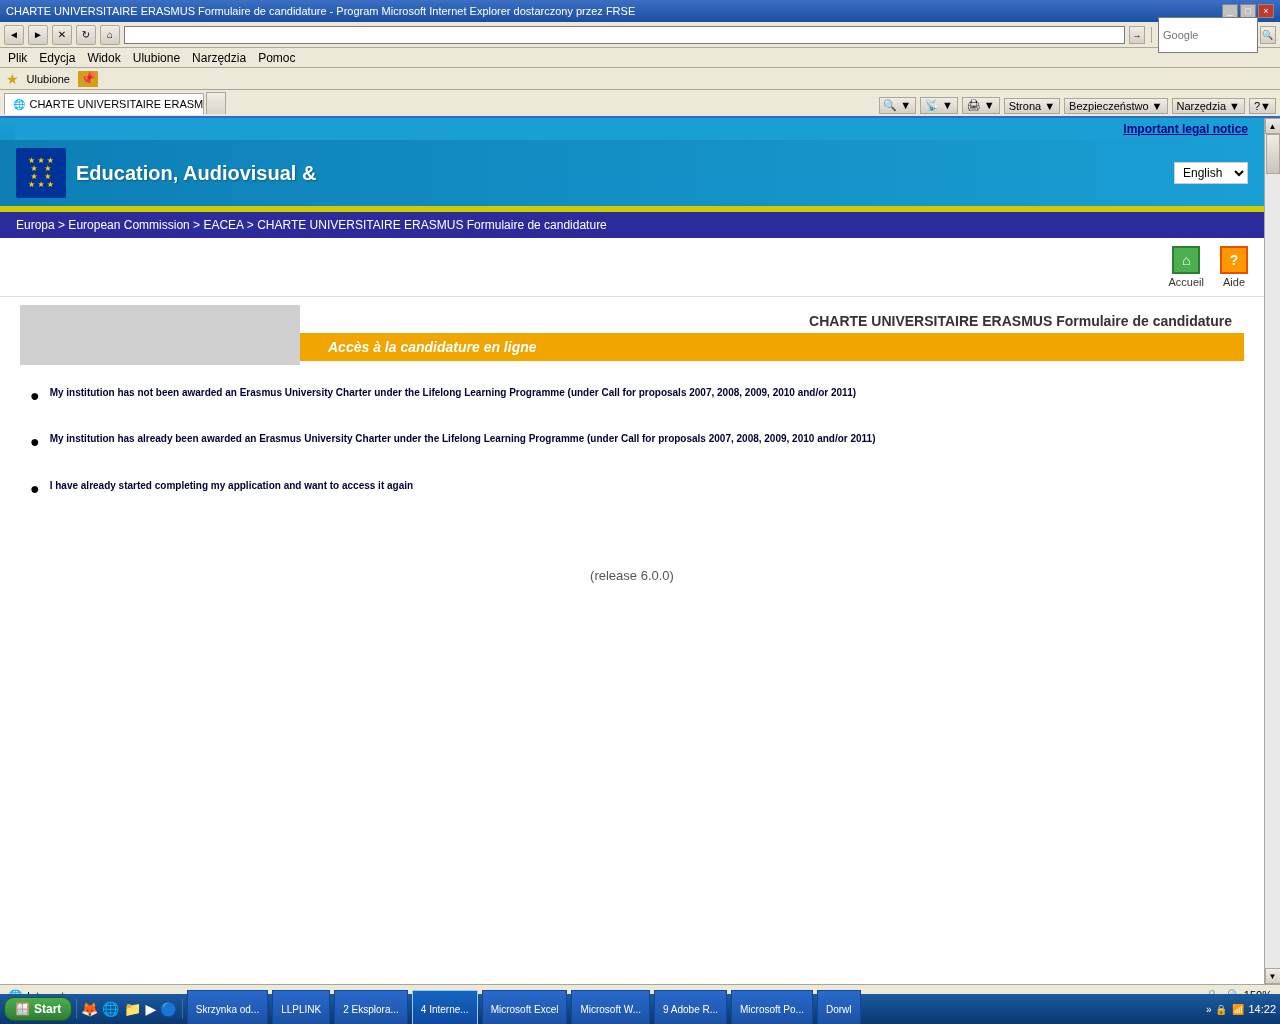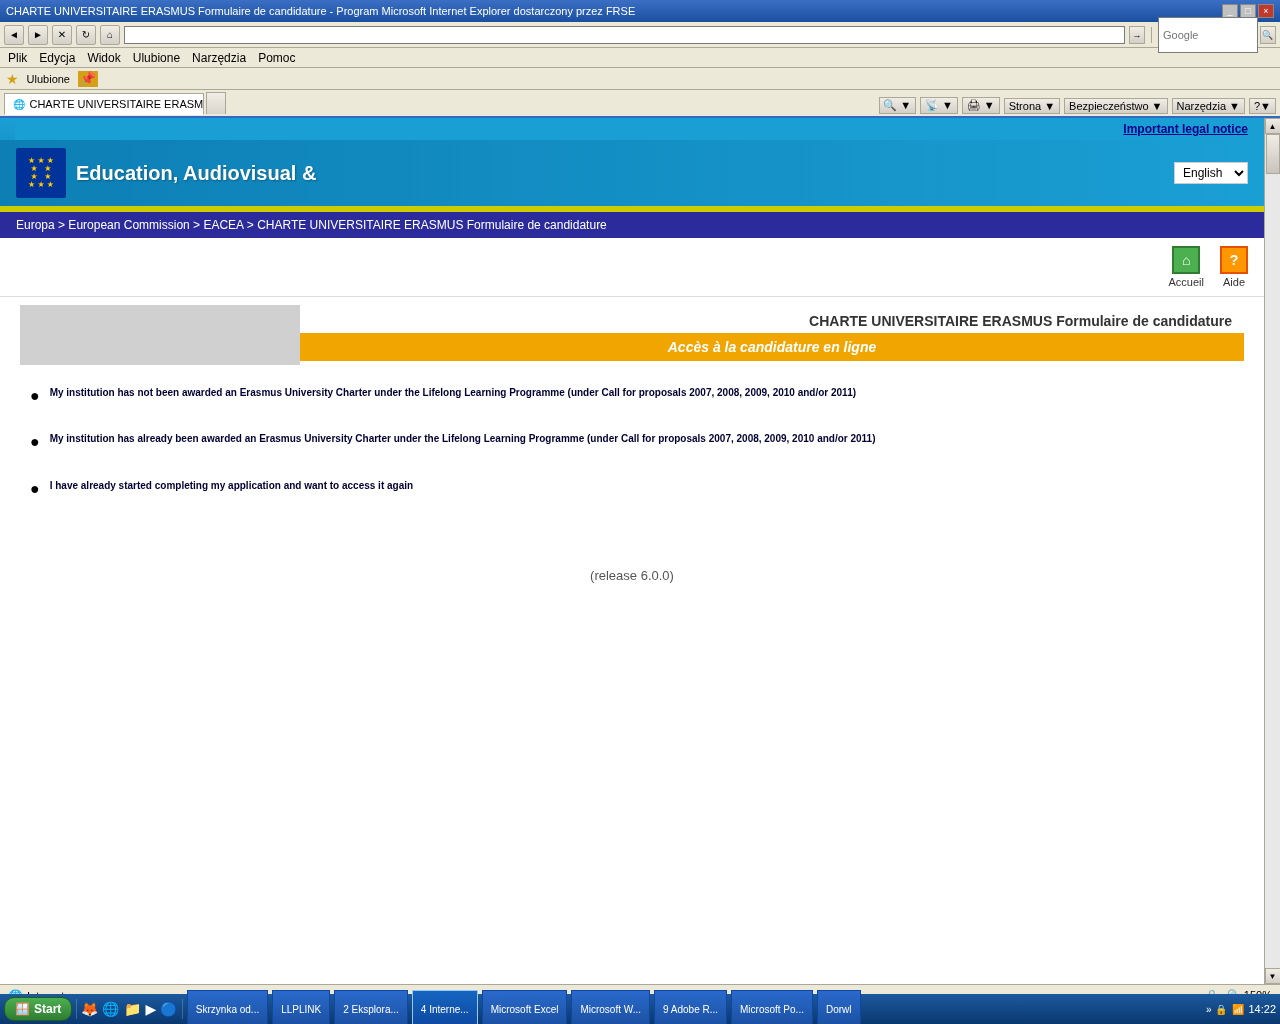--- a/index.html
+++ b/index.html
@@ -259,22 +259,22 @@
       padding: 8px 12px 4px;
       font-size: 14px;
       font-weight: bold;
       color: #333;
     }
     .page-subtitle {
       background: #f0a500;
       color: white;
       font-weight: bold;
       font-style: italic;
-      text-align: center;
-      padding: 6px 16px;
+      text-align: left;
+      padding: 6px 28px;
       font-size: 14px;
     }
 
     .content-list {
       padding: 20px 10px;
       list-style: none;
     }
     .content-list li {
       margin-bottom: 24px;
       display: flex;

